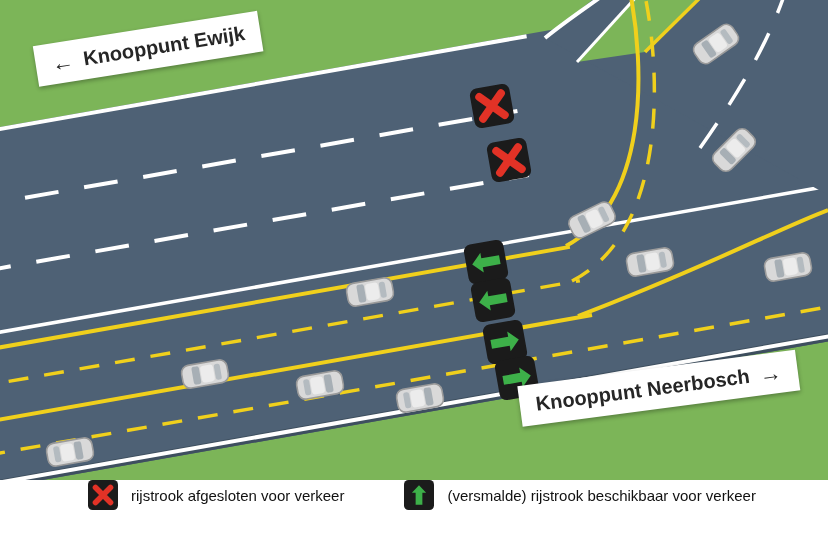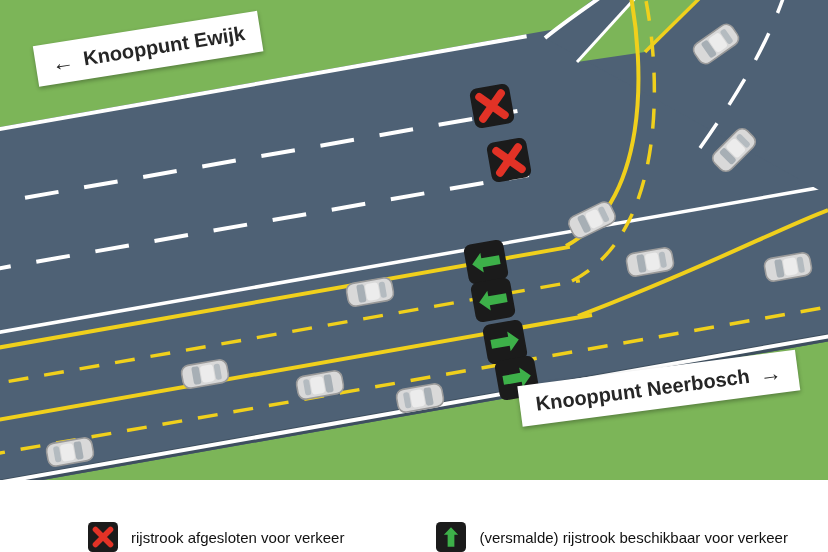--- a/index.html
+++ b/index.html
@@ -13,25 +13,25 @@
   .dir-label{
     position:absolute;display:flex;align-items:center;gap:10px;
     background:#ffffff;color:#262626;font-weight:bold;font-size:20px;
     padding:9px 16px;white-space:nowrap;
     box-shadow:0 2px 4px rgba(0,0,0,.3);
   }
   .dir-label .arrow{font-size:22px;font-weight:800;line-height:1;}
   #label-ewijk{left:36px;top:46px;transform:rotate(-9deg);transform-origin:left center;}
   #label-neerbosch{left:520px;top:386px;transform:rotate(-7.5deg);transform-origin:left center;}
   .legend{
-    height:72px;background:#ffffff;display:flex;align-items:flex-end;
+    height:72px;background:#ffffff;display:flex;align-items:flex-start;
     padding-left:88px;box-sizing:border-box;
   }
   .legend-item{display:flex;align-items:center;gap:13px;}
-  .legend-item + .legend-item{margin-left:92px;}
+  .legend-item + .legend-item{margin-left:60px;}
   .legend-item .txt{font-size:15px;color:#111111;}
 </style>
 </head>
 <body>
 
 <div class="diagram">
   <svg width="828" height="480" viewBox="0 0 828 480">
     <defs>
       <g id="sign-x">
         <rect x="-20" y="-20" width="40" height="40" rx="7" fill="#1b1b1b"></rect>

